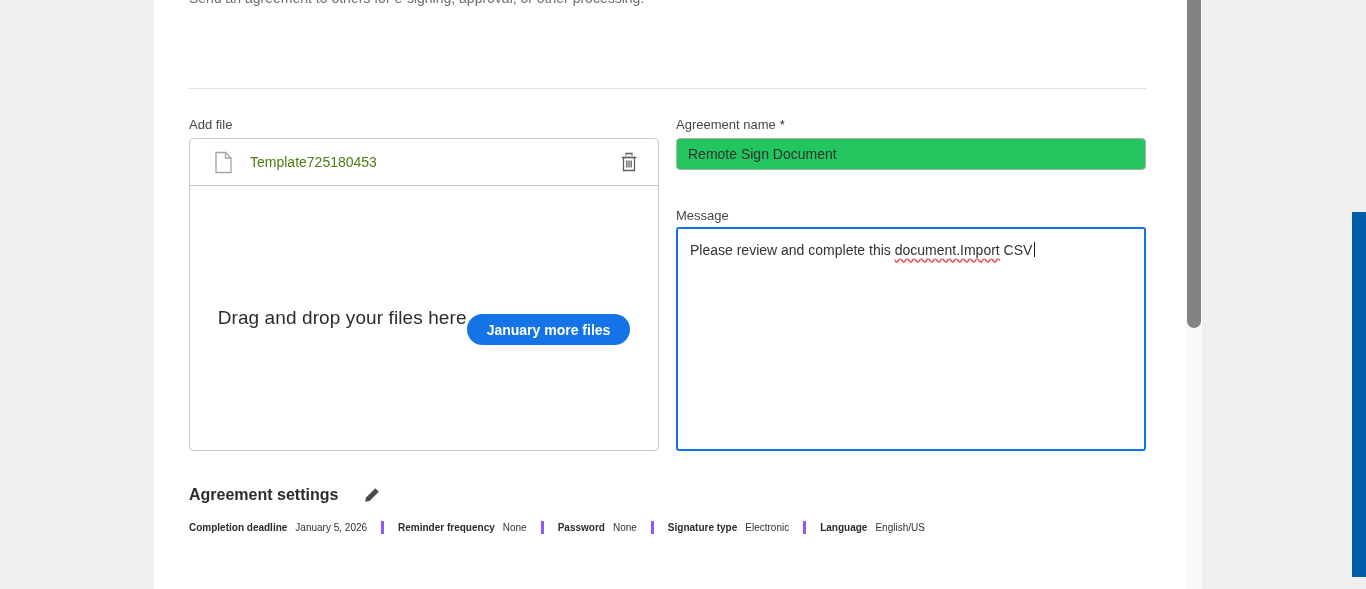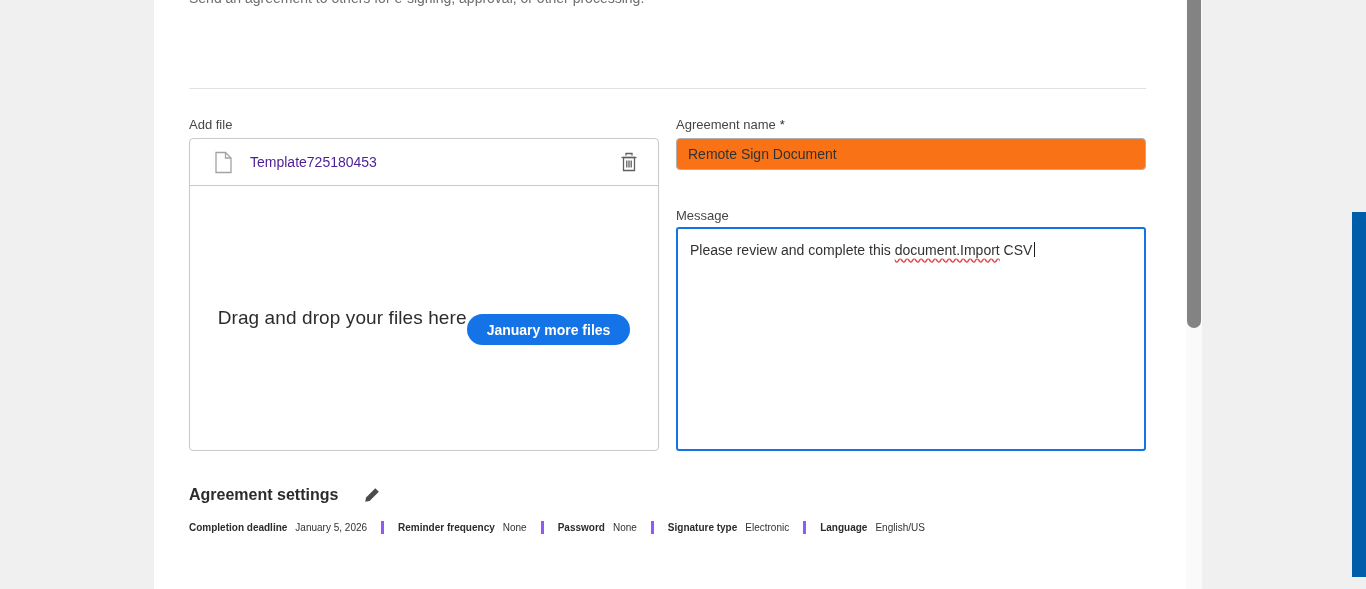--- a/index.html
+++ b/index.html
@@ -33,42 +33,42 @@
   
   .file-box {
     position: absolute; left: 35px; top: 138px; width: 470px; height: 313px;
     border: 1px solid #C9C9C9; border-radius: 4px; background: #FFFFFF;
   }
   .file-row {
     height: 47px; border-bottom: 1px solid #C9C9C9;
     display: flex; align-items: center; padding: 0 18px 0 24px;
   }
   .file-row .doc-icon { flex: 0 0 auto; }
-  .file-name { flex: 1 1 auto; margin-left: 17px; font-size: 14px; color: #4c1d95; }
+  .file-name { flex: 1 1 auto; margin-left: 17px; font-size: 14px; color: #4d7c0f; }
   .trash-btn { flex: 0 0 auto; background: none; border: none; cursor: pointer; padding: 2px; }
   .dropzone {
     height: 264px; display: flex; flex-direction: row;
     align-items: center; justify-content: center;
   }
   .dropzone-text {
     font-size: 19px; font-weight: 500; color: #2C2C2C; letter-spacing: 0.1px;
   }
   .choose-btn {
     margin-top: 23px; height: 31px; padding: 0 20px;
     background: #1473E6; color: #FFFFFF; border: none; border-radius: 16px;
     font-family: "Liberation Sans", sans-serif; font-size: 14px; font-weight: bold;
     cursor: pointer;
   }
 
   
   .name-input {
     position: absolute; left: 522px; top: 138px; width: 470px; height: 32px;
     border: 1px solid #AFAFAF; border-radius: 4px; padding: 0 11px;
     font-family: "Liberation Sans", sans-serif; font-size: 14px; color: #323232;
-    background: #f97316; outline: none;
+    background: #22c55e; outline: none;
   }
   .message-box {
     position: absolute; left: 522px; top: 227px; width: 470px; height: 224px;
     border: 2px solid #1473E6; border-radius: 3px; padding: 12px 12px;
     font-size: 14px; color: #323232; line-height: 19px; background: #FFFFFF;
     cursor: text;
   }
   .misspelled {
     text-decoration: underline wavy #E34850;
     text-decoration-skip-ink: none;

